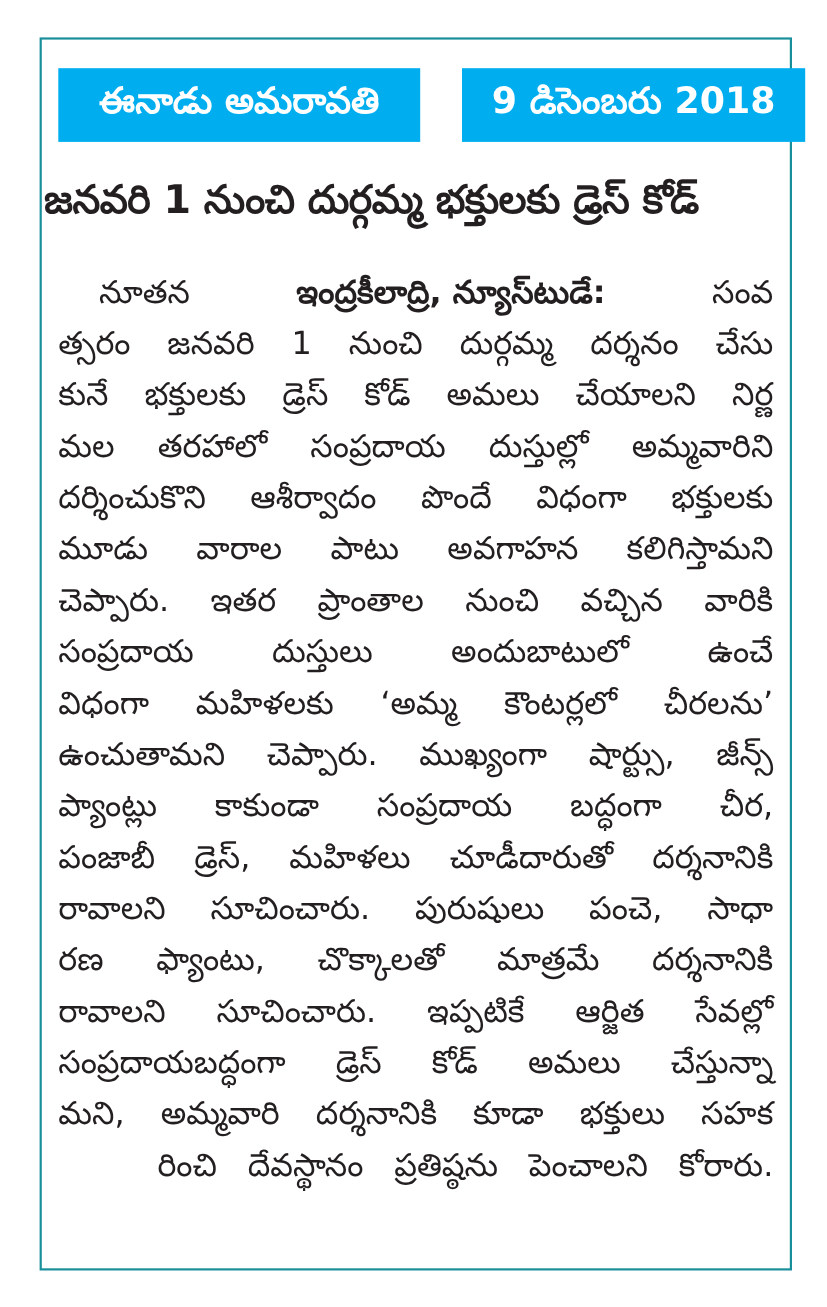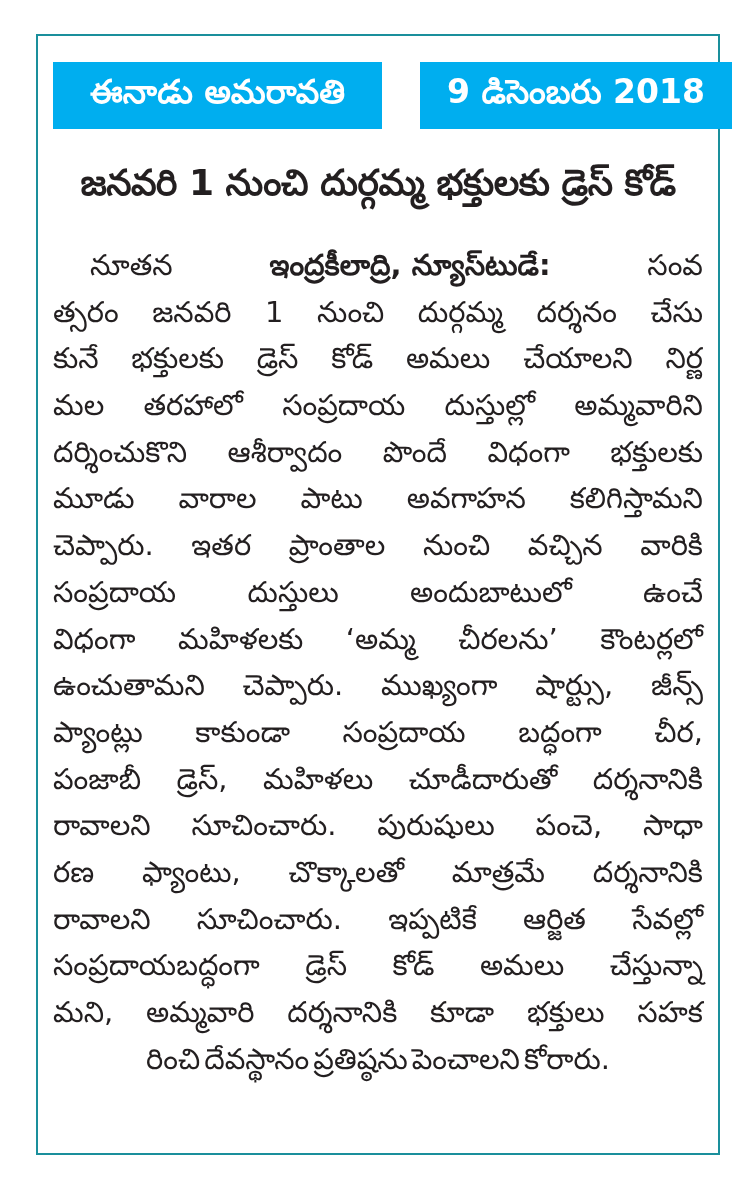--- a/index.html
+++ b/index.html
@@ -7,29 +7,29 @@
            font-family: "DejaVu Sans", sans-serif; color: #231f20; }
     .frame { position: absolute; left: 36px; top: 34px; width: 680px; height: 1117px;
              border: 2px solid #1a8f9c; box-sizing: content-box; }
     .banner { position: absolute; top: 62px; height: 67px; background: #00aeef; color: #ffffff;
               display: flex; align-items: center; justify-content: center;
               font-family: "DejaVu Sans", sans-serif; font-weight: bold; font-size: 33px;
               white-space: nowrap; overflow: hidden; }
     .banner-left { left: 53px; width: 329px; }
     .banner-right { left: 388px; width: 312px; margin-left: 32px; }
     .headline { position: absolute; left: 40px; top: 150px; width: 676px; height: 66px;
-                text-align: center; font-family: "DejaVu Sans", sans-serif; font-weight: bold;
+                text-align: left; font-family: "DejaVu Sans", sans-serif; font-weight: bold;
                 font-size: 36px; line-height: 66px; color: #231f20; white-space: nowrap;
                 letter-spacing: -0.5px; }
     .body { position: absolute; left: 53px; top: 242px; width: 650px; }
     .line { height: 46.7px; line-height: 46.7px; font-size: 29px; white-space: nowrap;
             display: flex; justify-content: space-between; color: #231f20;
             font-family: "DejaVu Sans", sans-serif; }
     .line.indent { padding-left: 37px; }
-    .line.last { justify-content: center; gap: 4px; }
+    .line.last { justify-content: flex-end; gap: 28px; }
     .word { display: inline-block; }
     .dateline { font-weight: bold; }
   </style>
 </head>
 <body>
 
 <div class="frame"></div>
 
 <div class="banner banner-left">
   <span>ఈనాడు అమరావతి</span>
@@ -96,22 +96,22 @@
   <div class="line">
     <span class="word">సంప్రదాయ</span>
     <span class="word">దుస్తులు</span>
     <span class="word">అందుబాటులో</span>
     <span class="word">ఉంచే</span>
   </div>
   <div class="line">
     <span class="word">విధంగా</span>
     <span class="word">మహిళలకు</span>
     <span class="word">‘అమ్మ</span>
+    <span class="word">కౌంటర్లలో</span>
     <span class="word">చీరలను’</span>
-    <span class="word">కౌంటర్లలో</span>
   </div>
   <div class="line">
     <span class="word">ఉంచుతామని</span>
     <span class="word">చెప్పారు.</span>
     <span class="word">ముఖ్యంగా</span>
     <span class="word">షార్ట్సు,</span>
     <span class="word">జీన్స్</span>
   </div>
   <div class="line">
     <span class="word">ప్యాంట్లు</span>

